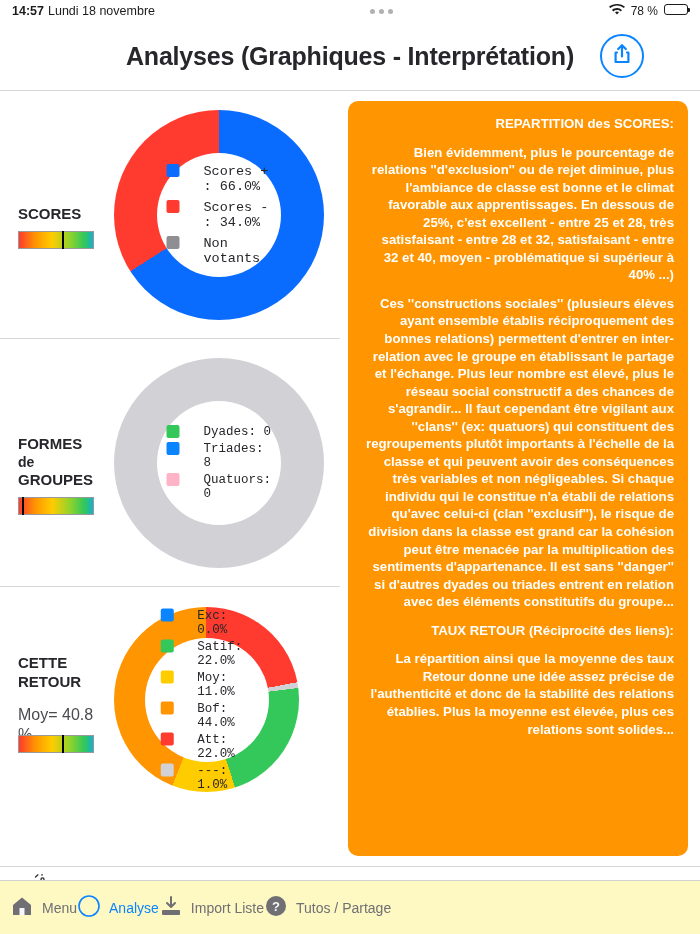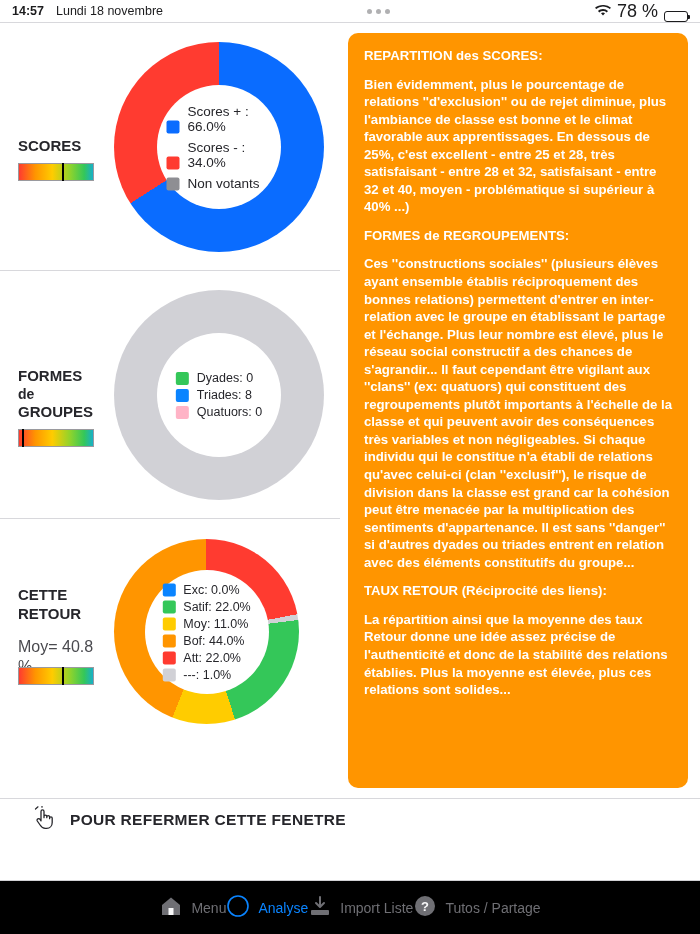--- a/index.html
+++ b/index.html
@@ -10,26 +10,26 @@
     overflow: hidden;
   }
   #app { position: relative; width: 700px; height: 934px; }
 
   
   .statusbar {
     height: 22px; display: flex; align-items: center;
     padding: 0 12px; font-size: 12.5px; color: #1c1c1e;
     background: #ffffff;
   }
-  .sb-left { display: flex; align-items: center; gap: 12px; }
+  .sb-left { display: flex; align-items: center; gap: 4px; }
   .sb-time { font-weight: 600; }
   .sb-date { font-weight: 400; }
   .sb-center { flex: 1; display: flex; justify-content: center; align-items: center; gap: 4px; }
   .dot { width: 5px; height: 5px; border-radius: 50%; background: #b0b0b2; }
-  .sb-right { display: flex; align-items: flex-end; gap: 6px; font-size: 18px; }
+  .sb-right { display: flex; align-items: flex-start; gap: 6px; font-size: 12px; }
   .battery {
     width: 24px; height: 11px; border: 1.3px solid #1c1c1e;
     border-radius: 3px; position: relative; padding: 1.3px;
   }
   .battery::after {
     content: ""; position: absolute; right: -3.4px; top: 3px;
     width: 2px; height: 4px; background: #1c1c1e; border-radius: 0 1px 1px 0;
   }
   .battery .fill { height: 100%; width: 78%; background: #1c1c1e; border-radius: 1px; }
 
@@ -47,21 +47,21 @@
     border: 2.5px solid #0a84ff; display: flex; align-items: center; justify-content: center;
     background: #fff;
   }
   .divider { height: 1px; background: #d8d8dc; }
 
   
   .main {
     display: flex; height: 775px; background: #ffffff;
   }
   .left-col { width: 340px; display: flex; flex-direction: column; }
-  .right-col { flex: 1; padding: 10px 12px 10px 8px; }
+  .right-col { flex: 1; padding: 10px 12px 10px 8px; text-align: right; }
 
   .chart-block {
     position: relative; display: flex; align-items: center;
     border-bottom: 1px solid #d8d8dc;
   }
   .chart-block:last-child { border-bottom: none; }
   .cb1 { height: 248px; }
   .cb2 { height: 248px; }
   .cb3 { height: 225px; }
 
@@ -86,21 +86,21 @@
   .donut::after {
     content: ""; position: absolute; left: 50%; top: 50%;
     transform: translate(-50%,-50%);
     width: 124px; height: 124px; background: #fff; border-radius: 50%;
   }
   .legend {
     position: absolute; left: 50%; top: 50%; transform: translate(-50%,-50%);
     z-index: 3; display: flex; flex-direction: column; gap: 6px;
   }
   .legend.small { gap: 3px; }
-  .legend-row { display: flex; align-items: flex-end; gap: 8px; font-size: 12.5px; color: #26262b; }
+  .legend-row { display: flex; align-items: flex-start; gap: 24px; font-size: 12.5px; color: #26262b; font-family: Liberation Mono, monospace; }
   .legend.big .legend-row { font-size: 13.5px; }
   .swatch { width: 13px; height: 13px; border-radius: 2px; flex: none; }
 
   
   .panel {
     background: #ff9500; border-radius: 10px; height: 100%;
     padding: 14px 14px 12px 16px; color: #ffffff;
     font-size: 13.2px; line-height: 1.33; font-weight: bold;
     overflow: hidden;
   }
@@ -109,22 +109,22 @@
   
   .close-row {
     height: 42px; display: flex; align-items: center; gap: 14px;
     padding-left: 34px; border-top: 1px solid #d8d8dc;
   }
   .close-row .txt { font-size: 15.5px; font-weight: bold; color: #26262b; letter-spacing: 0.3px; }
 
   
   .tabbar {
     position: absolute; bottom: 0; left: 0; right: 0; height: 54px;
-    background: #000000; border-top: 1px solid #d1d1d4;
-    display: flex; align-items: center; justify-content: center;
+    background: #fef9c3; border-top: 1px solid #d1d1d4;
+    display: flex; align-items: center; justify-content: flex-start;
     padding: 0 10px;
   }
   .tab { display: flex; align-items: center; gap: 8px; color: #6f6f74; font-size: 14px; }
   .tab.active { color: #0a84ff; }
 </style>
 </head>
 <body>
 
 <div id="app">
 
@@ -142,20 +142,32 @@
       <span>
         <svg width="16" height="12" viewBox="0 0 16 12">
             <path d="M8 10.6l2-2.3a3.1 3.1 0 0 0-4 0l2 2.3zM8 6.1c1.4 0 2.7.5 3.7 1.4l1.3-1.5A7.4 7.4 0 0 0 8 4.1c-1.9 0-3.7.7-5 1.9l1.3 1.5A5.5 5.5 0 0 1 8 6.1zM8 1.6c2.6 0 5 .9 6.8 2.5L16 2.7A12 12 0 0 0 8 0C5 0 2.2 1 0 2.7l1.2 1.4A9.9 9.9 0 0 1 8 1.6z" fill="#1c1c1e"></path>
           </svg>
       </span>
       <span>78 %</span>
       <span class="battery"><span class="fill"></span></span>
     </div>
   </div>
 
+  <div class="header">
+    <h1>Analyses (Graphiques - Interprétation)</h1>
+    <div class="share-btn">
+      <span>
+        <svg width="20" height="22" viewBox="0 0 20 22">
+          <path d="M10 2.5 L10 13.5" stroke="#0a84ff" stroke-width="2.2" stroke-linecap="round" fill="none"></path>
+          <path d="M6.2 6 L10 2.3 L13.8 6" stroke="#0a84ff" stroke-width="2.2" stroke-linecap="round" stroke-linejoin="round" fill="none"></path>
+          <path d="M5 9.5 H3.6 V19 H16.4 V9.5 H15" stroke="#0a84ff" stroke-width="2.2" stroke-linecap="round" stroke-linejoin="round" fill="none"></path>
+        </svg>
+      </span>
+    </div>
+  </div>
   <div class="divider"></div>
 
   <div class="main">
 
     <div class="left-col">
 
       <div class="chart-block cb1">
         <div class="cb-label">
           <div>SCORES</div>
         </div>
@@ -248,21 +260,20 @@
           </div>
         </div>
       </div>
 
     </div>
 
     <div class="right-col">
       <div class="panel">
         <p>REPARTITION des SCORES:</p>
         <p>Bien évidemment, plus le pourcentage de relations ''d'exclusion'' ou de rejet diminue, plus l'ambiance de classe est bonne et le climat favorable aux apprentissages. En dessous de 25%, c'est excellent - entre 25 et 28, très satisfaisant - entre 28 et 32, satisfaisant -  entre 32 et 40, moyen - problématique si supérieur à 40% ...)</p>
-        <p>FORMES de REGROUPEMENTS:</p>
         <p>Ces ''constructions sociales'' (plusieurs élèves ayant ensemble établis réciproquement des bonnes relations) permettent d'entrer en inter-relation avec le groupe en établissant le partage et l'échange. Plus leur nombre est élevé, plus le réseau social constructif a des chances de s'agrandir... Il faut cependant être vigilant aux ''clans'' (ex: quatuors) qui constituent des regroupements plutôt importants à l'échelle de la classe et qui peuvent avoir des conséquences très variables et non négligeables. Si chaque individu qui le constitue n'a établi de relations qu'avec celui-ci (clan ''exclusif''), le risque de division dans la classe est grand car la cohésion peut être menacée par la multiplication des sentiments d'appartenance. Il est sans ''danger'' si d'autres dyades ou triades entrent en relation avec des éléments constitutifs du groupe...</p>
         <p>TAUX RETOUR (Réciprocité des liens):</p>
         <p>La répartition ainsi que la moyenne des taux Retour donne une idée assez précise de l'authenticité et donc de la stabilité des relations établies. Plus la moyenne est élevée, plus ces relations sont solides...</p>
       </div>
     </div>
   </div>
 
   <div class="close-row">
     <span>
       <svg width="22" height="24" viewBox="0 0 22 24">

